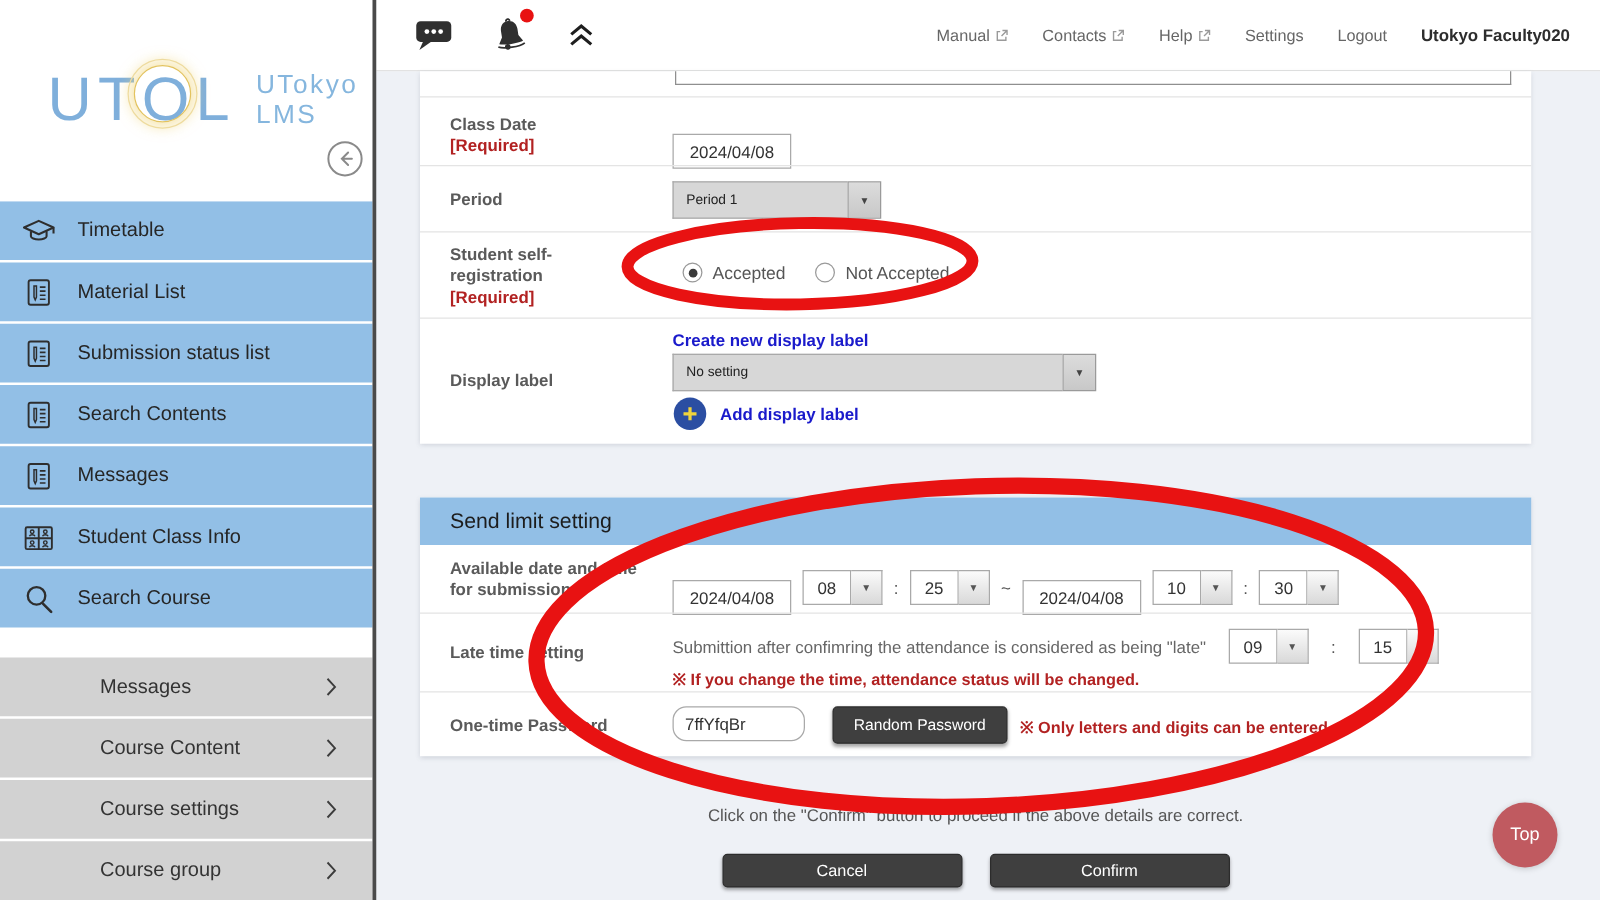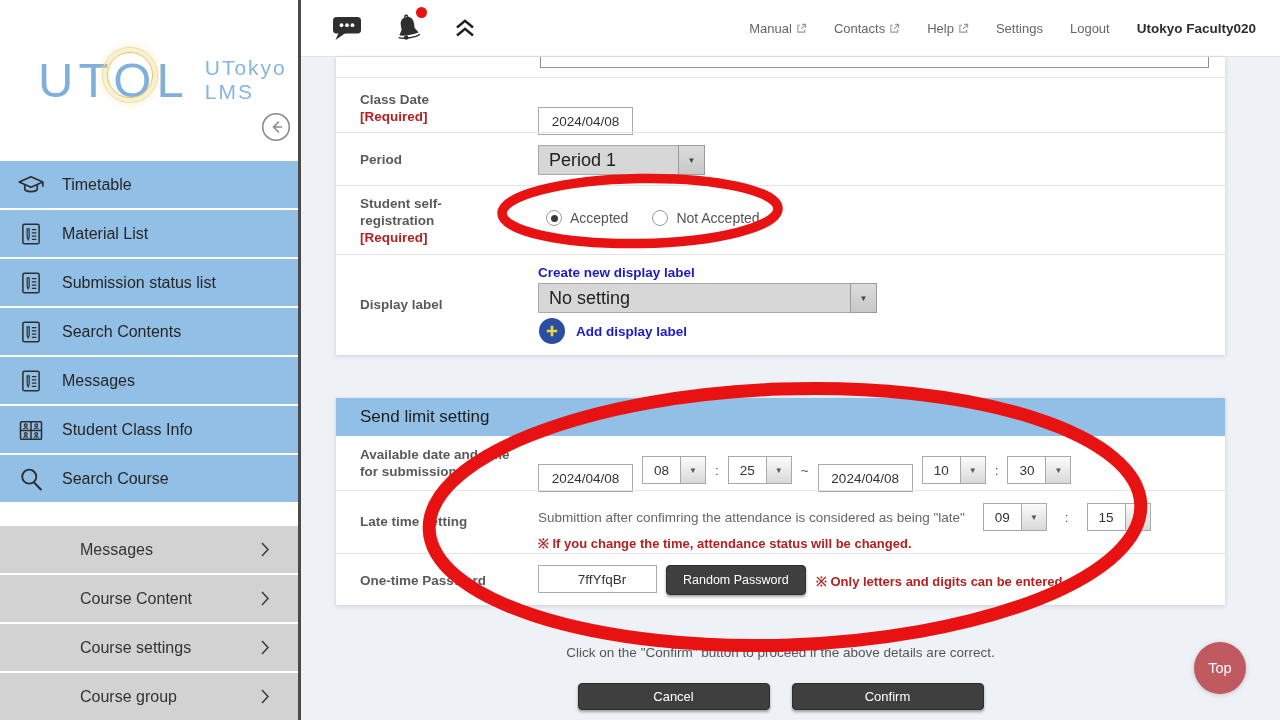--- a/index.html
+++ b/index.html
@@ -40,23 +40,23 @@
   .content { position:absolute; left:301px; top:57px; width:979px; height:663px; }
   .panel { position:absolute; left:35px; width:889px; background:#fff; box-shadow:0 1px 4px rgba(90,100,120,.25); }
   .panel1 { top:0; height:298px; }
   .panel2 { top:341px; height:207px; }
   .cropped-input { position:absolute; left:204px; top:0; width:669px; height:11px; border:1px solid #8f8f8f; border-top:none; background:#fff; }
   .frow { position:absolute; left:0; right:0; border-top:1px solid #e4e4e4; }
   .flabel { position:absolute; left:24px; font-size:13.5px; font-weight:bold; color:#5a5a5a; line-height:17px; }
   .req { color:#b22222; font-weight:bold; font-size:13.5px; line-height:17px; }
   .tinput { border:1px solid #a9a9a9; height:28px; background:#fff; font-family:"Liberation Sans",sans-serif; font-size:13.5px; color:#333; text-align:center; }
   .date-in { width:95px;margin-top:16px; }
-  .pass-in { width:119px; text-align:center; padding-left:9px; }
+  .pass-in { width:106px; text-align:left; padding-left:9px;border-radius:11px; }
   .gselect { display:flex; cursor:pointer; height:30px; }
-  .gval { background:#d7d7d7; border:1px solid #a9a9a9; border-right:none; display:flex; align-items:center; padding-left:10px; font-size:18px; color:#222; }
+  .gval { background:#d7d7d7; border:1px solid #a9a9a9; border-right:none; display:flex; align-items:center; padding-left:10px; font-size:11px; color:#222; }
   .garrow { width:27px; background:linear-gradient(#dcdcdc,#c8c8c8); border:1px solid #9a9a9a; display:flex; align-items:center; justify-content:center; font-size:8px; color:#444; }
   .combo { display:flex; height:28px; cursor:pointer; }
   .combo-val { width:39px; border:1px solid #a9a9a9; background:#fff; display:flex; align-items:center; justify-content:center; font-size:13.5px; color:#333; }
   .combo-btn { width:25px; border:1px solid #a9a9a9; border-left:none; background:linear-gradient(#fbfbfb,#d9d9d9); display:flex; align-items:center; justify-content:center; font-size:8px; color:#555; }
   .sep { font-size:13.5px; color:#555; display:flex; align-items:center; }
   .blue-link { color:#1a1acb; font-weight:bold; font-size:13.5px; cursor:pointer; }
   .plus-circle { width:26px; height:26px; border-radius:50%; background:#2b4ea2; display:flex; align-items:center; justify-content:center; cursor:pointer; }
   .radio-row { display:flex; align-items:center; gap:8px; }
   .radio { width:16px; height:16px; border:1px solid #999; border-radius:50%; background:#fff; position:relative; cursor:pointer; }
   .radio.checked::after { content:""; position:absolute; left:3.5px; top:3.5px; width:7px; height:7px; border-radius:50%; background:#3a3a3a; }

